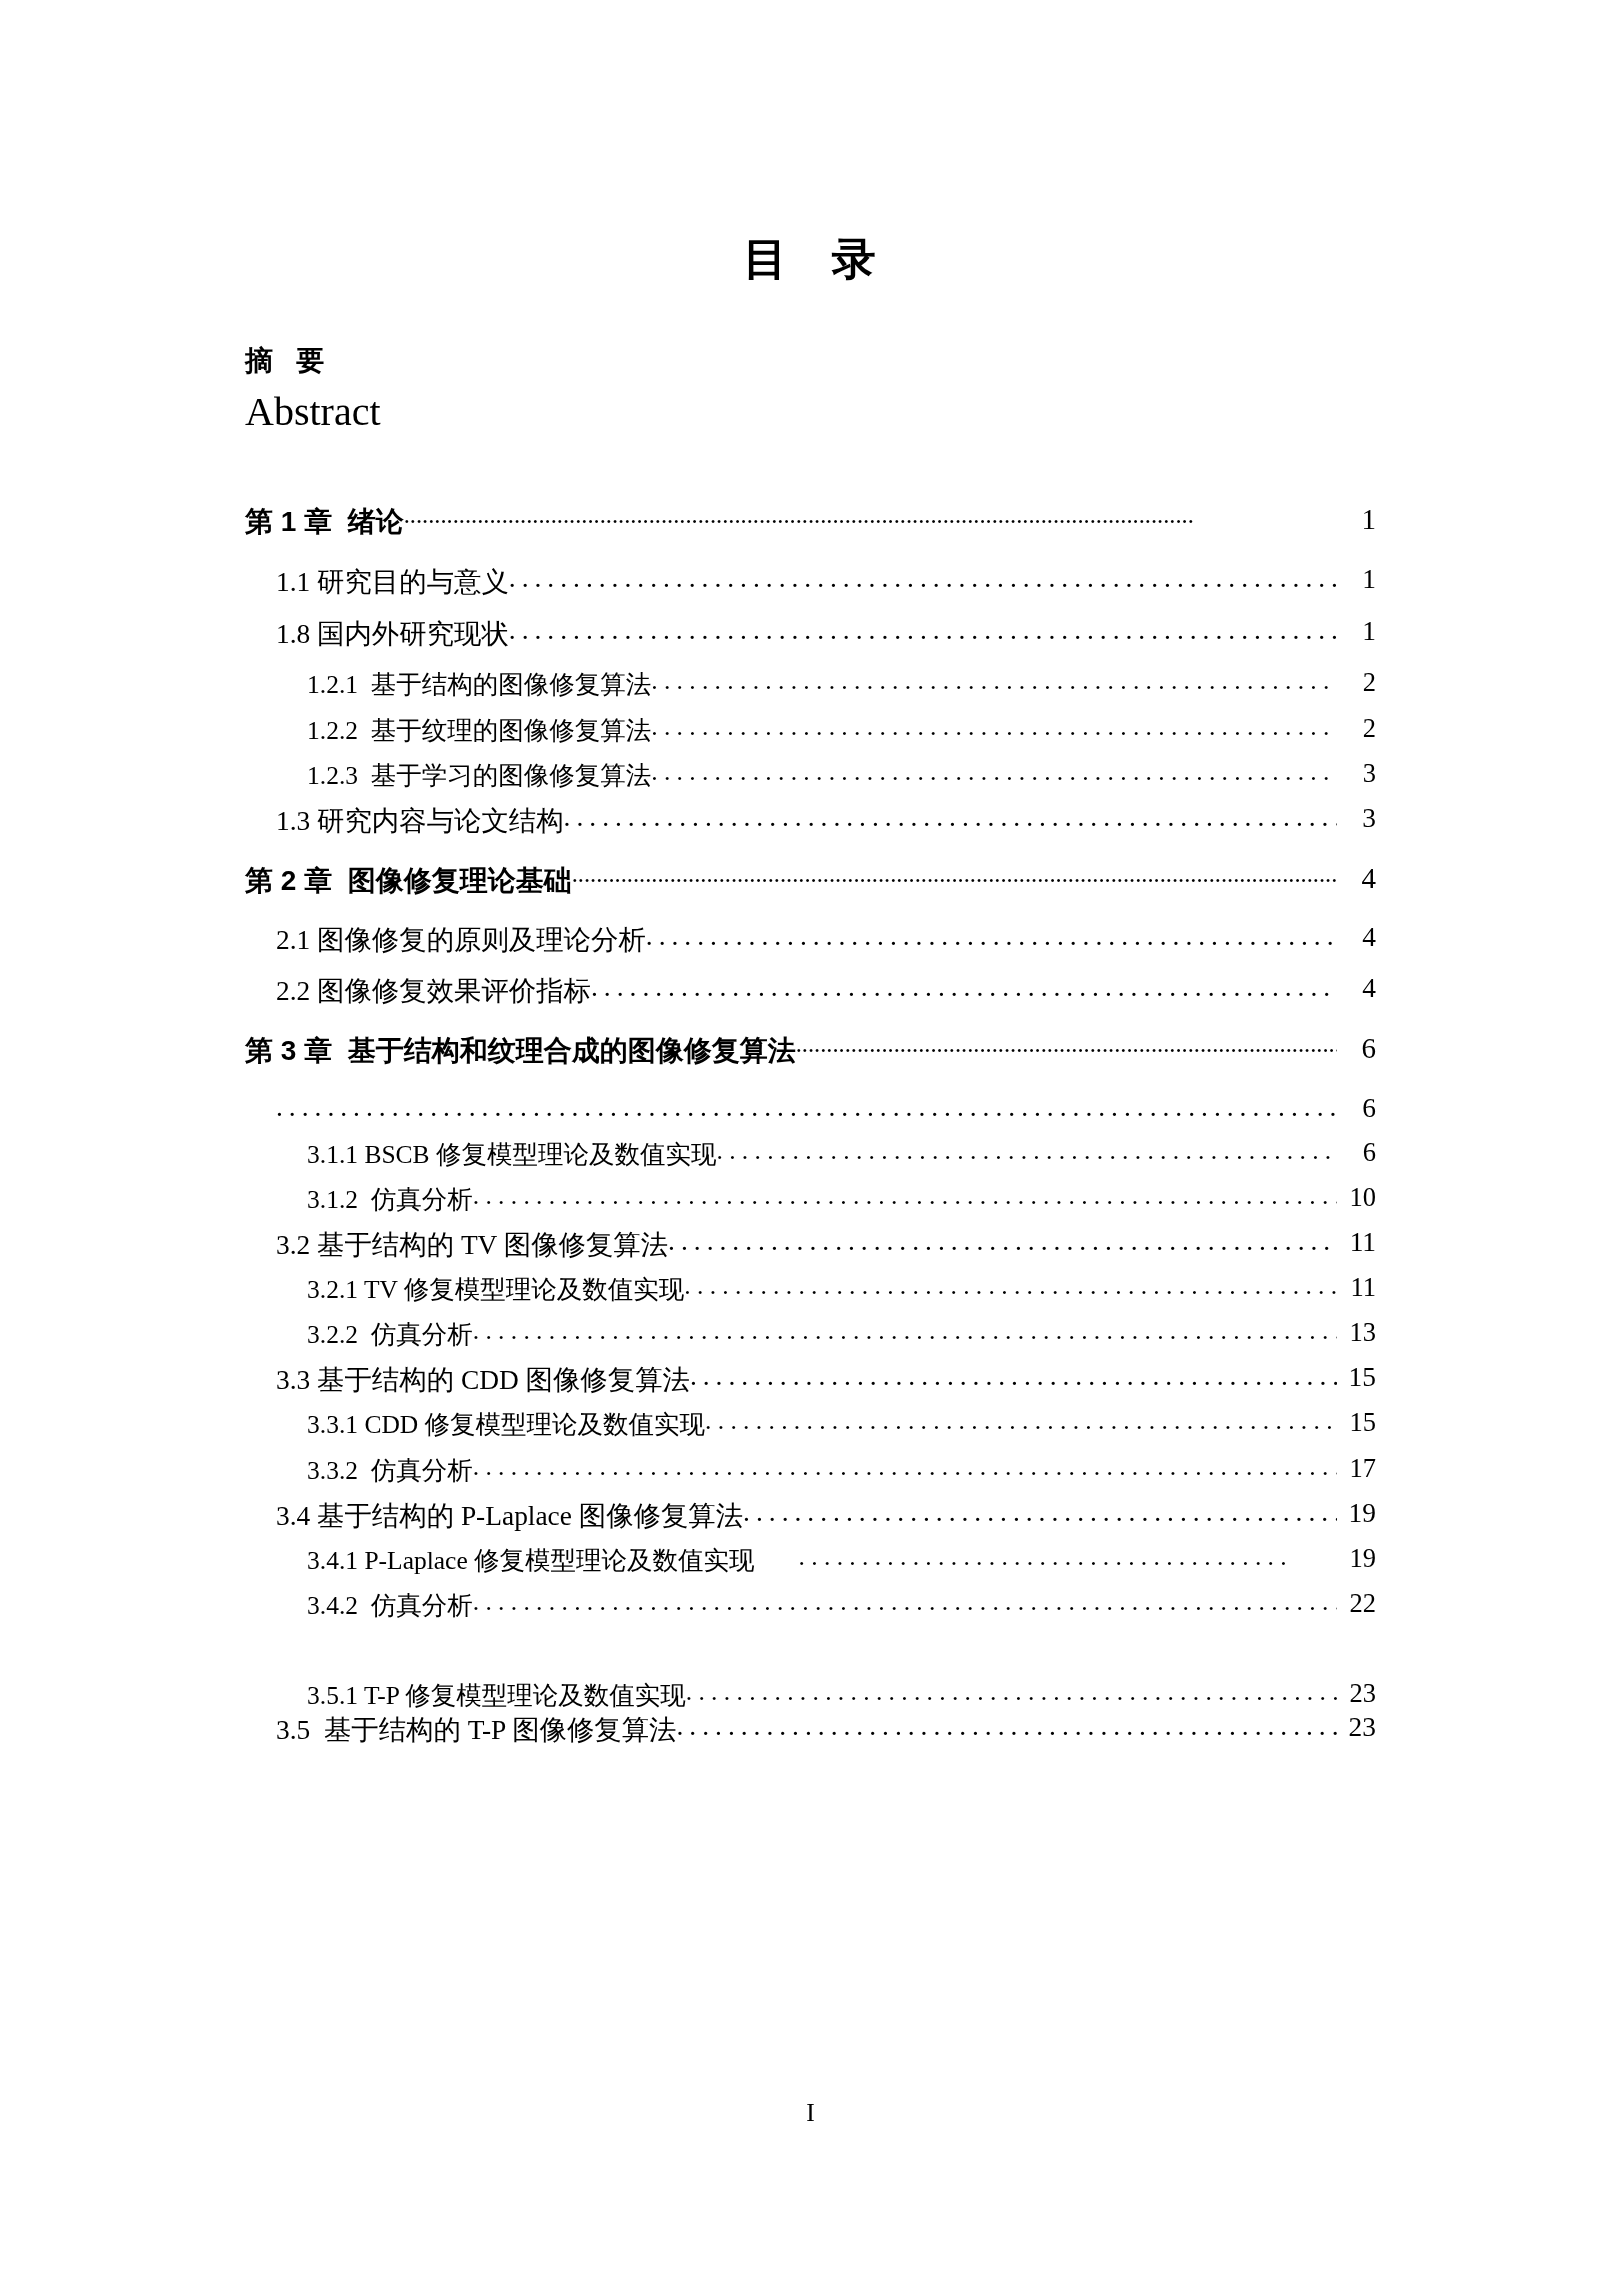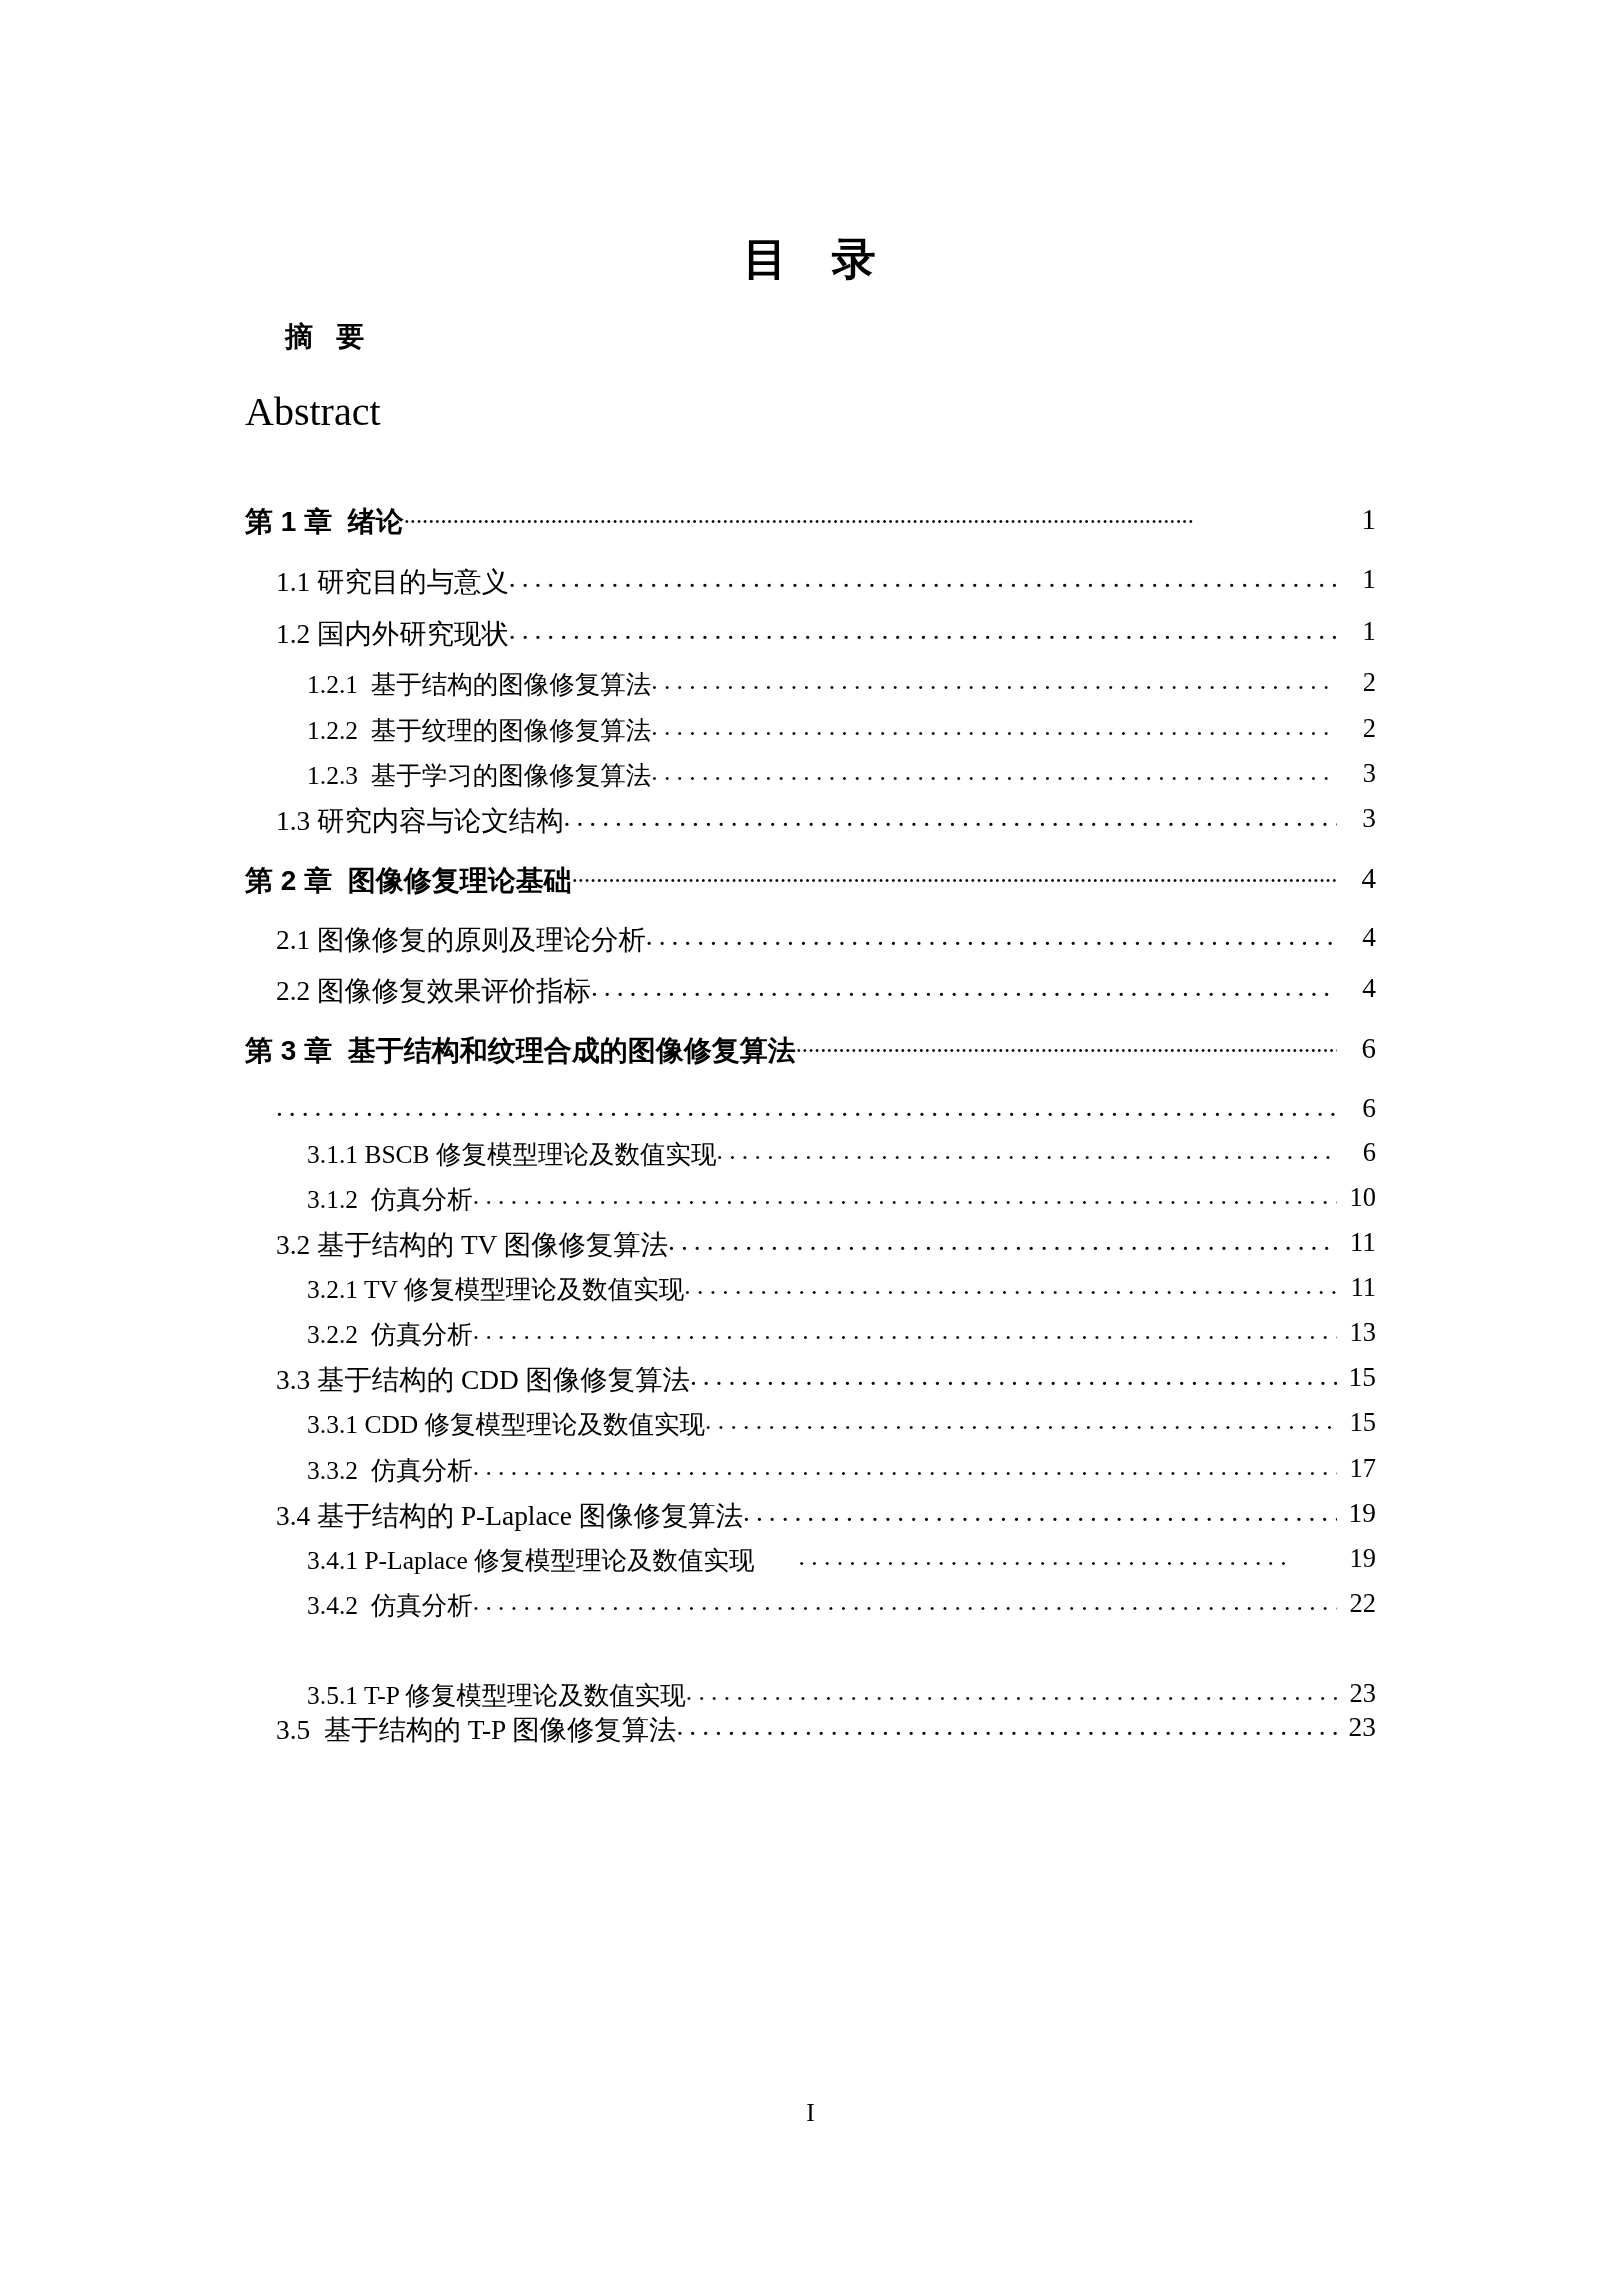--- a/index.html
+++ b/index.html
@@ -155,37 +155,37 @@
   }
 </style>
 </head>
 <body>
 
 <div class="page">
 
   <div class="doc-title">目   录</div>
 
   <div id="front-matter-container">
-      <div class="front-row cjk-bold" style="top: 318px; margin-left: 40px;">摘   要</div>
+      <div class="front-row cjk-bold" style="top: 342px;">摘   要</div>
       <div class="front-row latin" style="top: 388px;">Abstract</div>
     </div>
 
   <div id="toc-container">
       <div class="toc-row lvl1" style="top: 503px;">
         <span class="toc-label">第 1 章  绪论</span>
         <span class="toc-leader"><span>.................................................................................................................................</span></span>
         <span class="toc-page">1</span>
       </div>
       <div class="toc-row lvl2" style="top: 564px;">
         <span class="toc-label">1.1 研究目的与意义</span>
         <span class="toc-leader"><span>.................................................................................................................................</span></span>
         <span class="toc-page">1</span>
       </div>
       <div class="toc-row lvl2" style="top: 616px;">
-        <span class="toc-label">1.2 国内外研究现状</span>
+        <span class="toc-label">1.8 国内外研究现状</span>
         <span class="toc-leader"><span>.................................................................................................................................</span></span>
         <span class="toc-page">1</span>
       </div>
       <div class="toc-row lvl3" style="top: 667px;">
         <span class="toc-label">1.2.1  基于结构的图像修复算法</span>
         <span class="toc-leader"><span>.................................................................................................................................</span></span>
         <span class="toc-page">2</span>
       </div>
       <div class="toc-row lvl3" style="top: 713px;">
         <span class="toc-label">1.2.2  基于纹理的图像修复算法</span>

